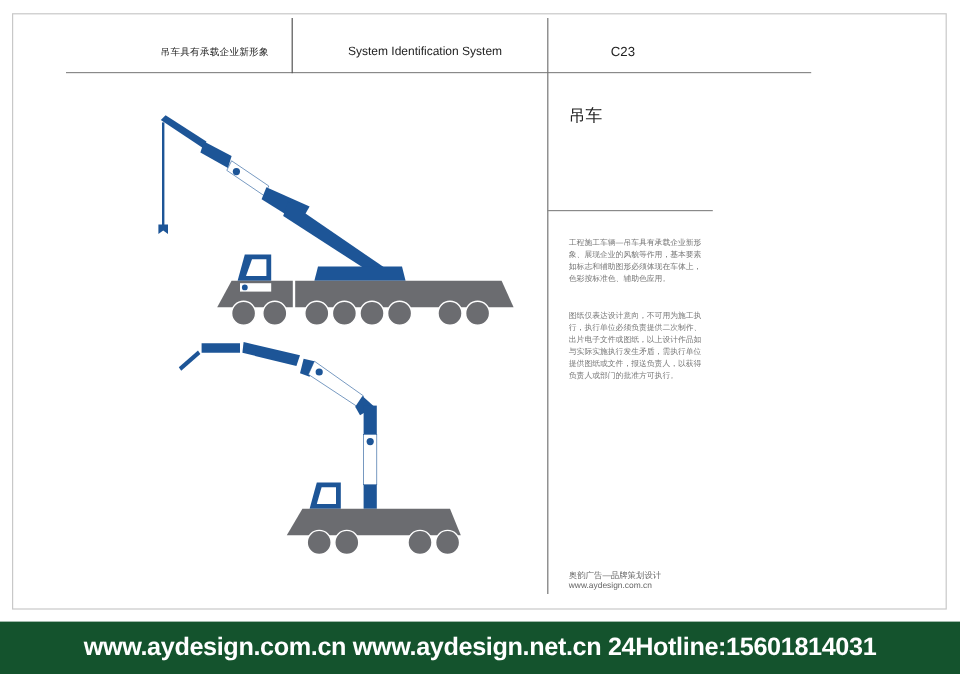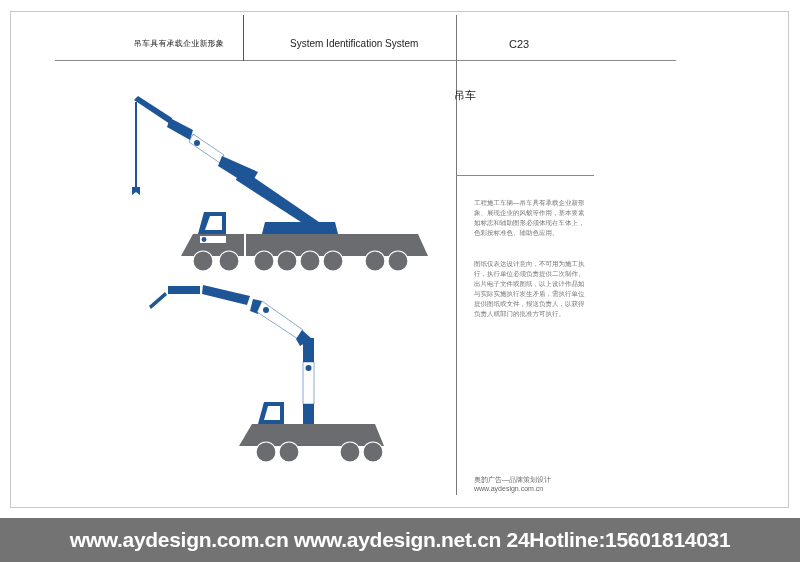--- a/index.html
+++ b/index.html
@@ -20,32 +20,32 @@
   }
   .vis {
     position: absolute; left: 290px; top: 38px;
     font-size: 10px; color: #222;
   }
   .code {
     position: absolute; left: 473px; top: 38px;
     font-size: 11px; color: #222; margin-left: 36px;
   }
   .title {
-    position: absolute; left: 454px; top: 88px;
-    font-size: 11px; color: #222;
+    position: absolute; left: 474px; top: 88px;
+    font-size: 14px; color: #222;
   }
   .para {
     position: absolute; left: 474px; width: 112px;
     font-size: 6.5px; line-height: 10px; color: #777;
   }
   .footer1 { position: absolute; left: 474px; top: 475px; font-size: 7px; color: #666; }
   .footer2 { position: absolute; left: 474px; top: 485px; font-size: 7px; color: #666; }
   .banner {
     position: absolute; left: 0; top: 518px; width: 800px; height: 44px;
-    background: #737373; color: #fff;
+    background: #14532d; color: #fff;
     font-family: "Liberation Sans", sans-serif; font-weight: bold;
     font-size: 21px; line-height: 44px; text-align: center; letter-spacing: -0.3px;
     white-space: nowrap;
   }
   svg.art { position: absolute; left: 0; top: 0; }
 </style>
 </head>
 <body>
 
 <div class="frame"></div>

